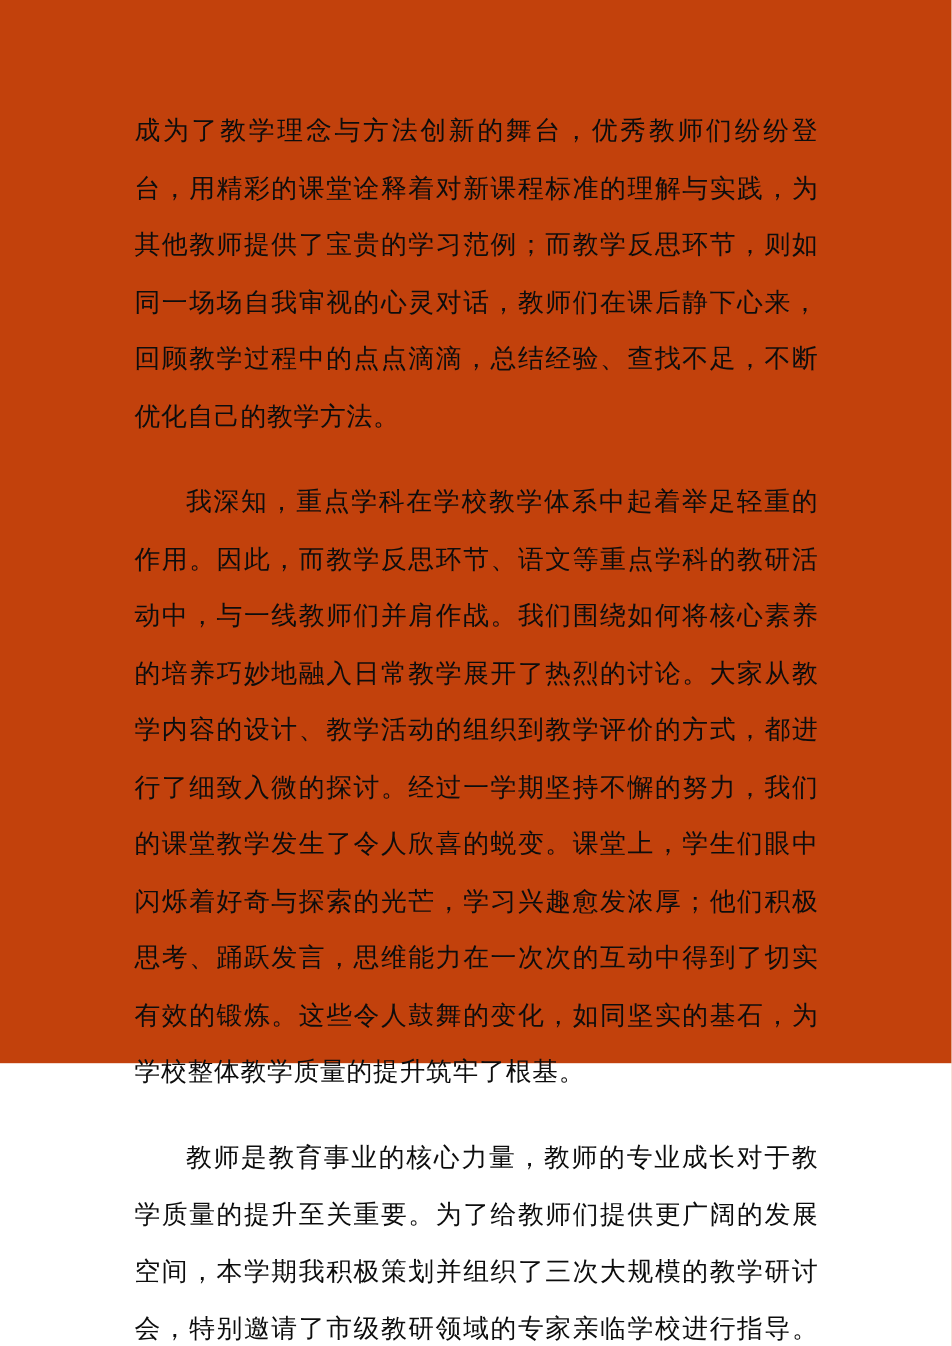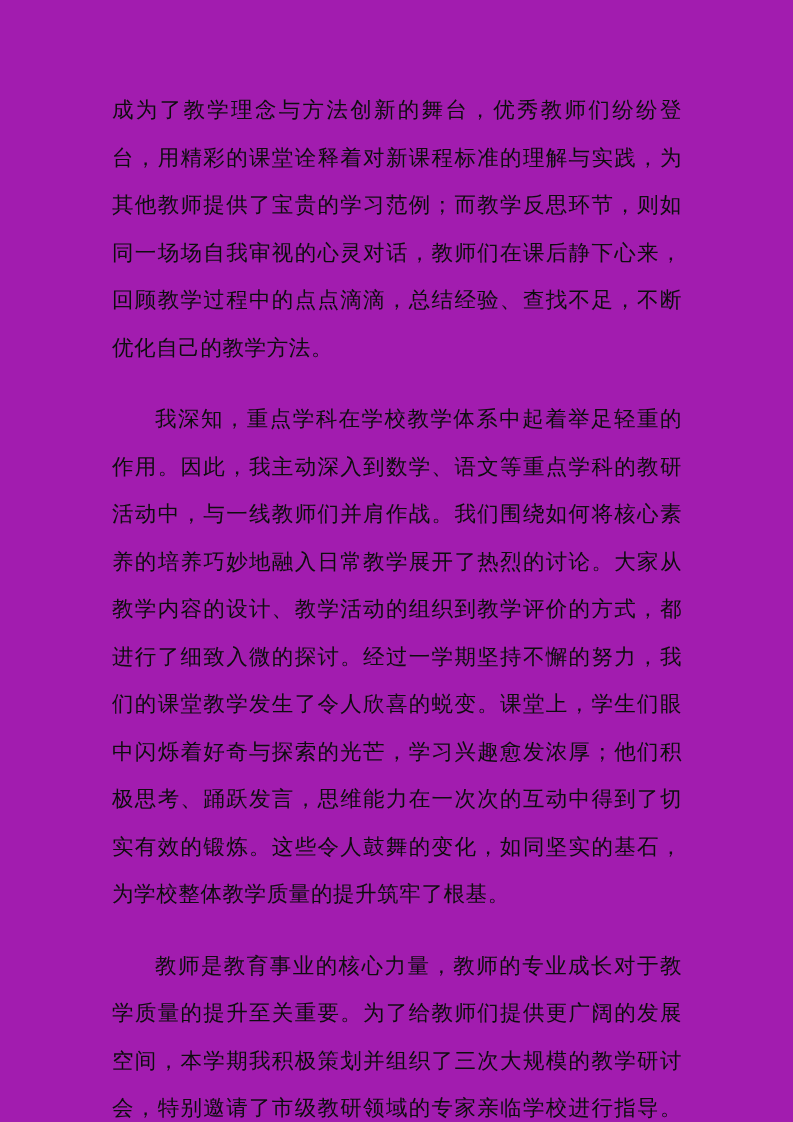--- a/index.html
+++ b/index.html
@@ -9,22 +9,22 @@
   }
   body {
     width: 793px;
     height: 1122px;
     overflow: hidden;
     font-family: "DejaVu Serif", "Liberation Serif", serif;
   }
   .page {
     position: relative;
     width: 793px;
-    height: 1122px;
-    background: #a21caf;
+    height: 886px;
+    background: #c2410c;
     box-sizing: border-box;
   }
   .content {
     position: absolute;
     left: 112px;
     top: 86px;
     width: 570px;
   }
   p.para {
     margin: 0;
@@ -44,17 +44,17 @@
     height: 24px;
   }
 </style>
 </head>
 <body>
 
 <div class="page">
   <div class="content">
     <p class="para">成为了教学理念与方法创新的舞台，优秀教师们纷纷登台，用精彩的课堂诠释着对新课程标准的理解与实践，为其他教师提供了宝贵的学习范例；而教学反思环节，则如同一场场自我审视的心灵对话，教师们在课后静下心来，回顾教学过程中的点点滴滴，总结经验、查找不足，不断优化自己的教学方法。</p>
     <div class="gap"></div>
-    <p class="para indent">我深知，重点学科在学校教学体系中起着举足轻重的作用。因此，我主动深入到数学、语文等重点学科的教研活动中，与一线教师们并肩作战。我们围绕如何将核心素养的培养巧妙地融入日常教学展开了热烈的讨论。大家从教学内容的设计、教学活动的组织到教学评价的方式，都进行了细致入微的探讨。经过一学期坚持不懈的努力，我们的课堂教学发生了令人欣喜的蜕变。课堂上，学生们眼中闪烁着好奇与探索的光芒，学习兴趣愈发浓厚；他们积极思考、踊跃发言，思维能力在一次次的互动中得到了切实有效的锻炼。这些令人鼓舞的变化，如同坚实的基石，为学校整体教学质量的提升筑牢了根基。</p>
+    <p class="para indent">我深知，重点学科在学校教学体系中起着举足轻重的作用。因此，而教学反思环节、语文等重点学科的教研活动中，与一线教师们并肩作战。我们围绕如何将核心素养的培养巧妙地融入日常教学展开了热烈的讨论。大家从教学内容的设计、教学活动的组织到教学评价的方式，都进行了细致入微的探讨。经过一学期坚持不懈的努力，我们的课堂教学发生了令人欣喜的蜕变。课堂上，学生们眼中闪烁着好奇与探索的光芒，学习兴趣愈发浓厚；他们积极思考、踊跃发言，思维能力在一次次的互动中得到了切实有效的锻炼。这些令人鼓舞的变化，如同坚实的基石，为学校整体教学质量的提升筑牢了根基。</p>
     <div class="gap"></div>
     <p class="para indent">教师是教育事业的核心力量，教师的专业成长对于教学质量的提升至关重要。为了给教师们提供更广阔的发展空间，本学期我积极策划并组织了三次大规模的教学研讨会，特别邀请了市级教研领域的专家亲临学校进行指导。专家们带来</p>
   </div>
 </div>
 
 </body></html>

